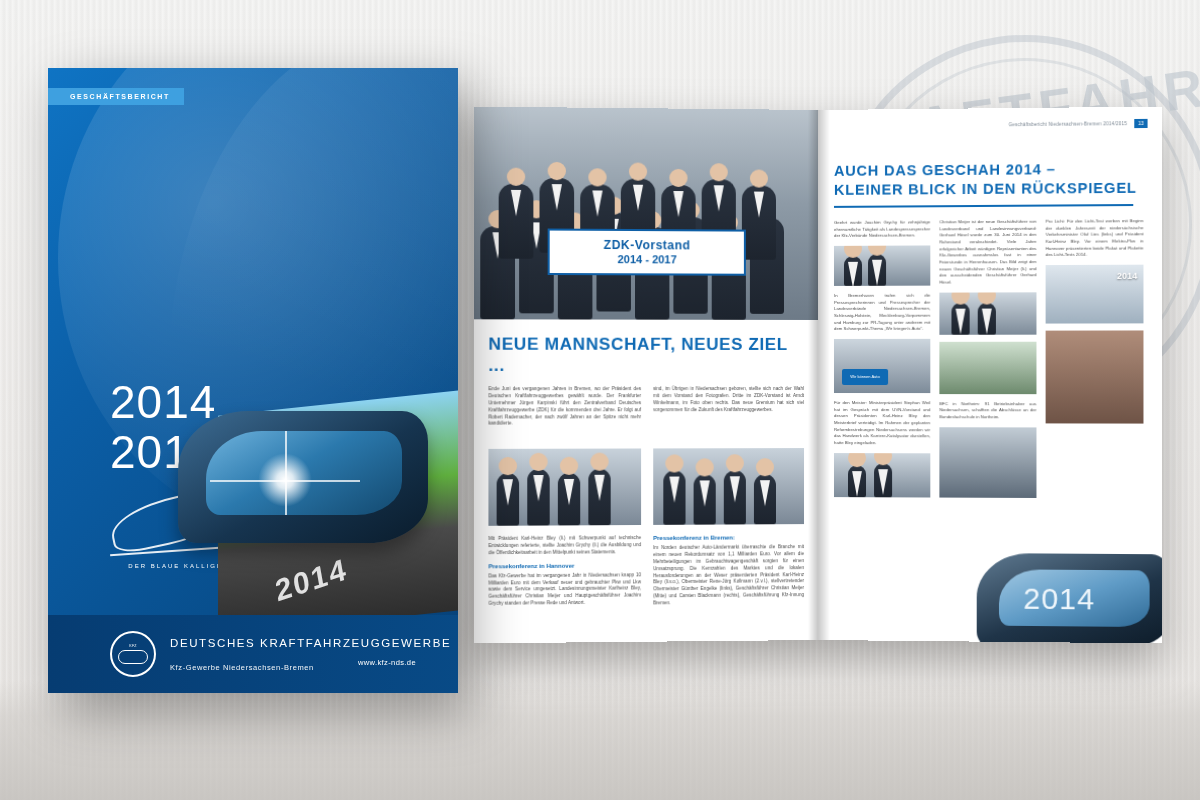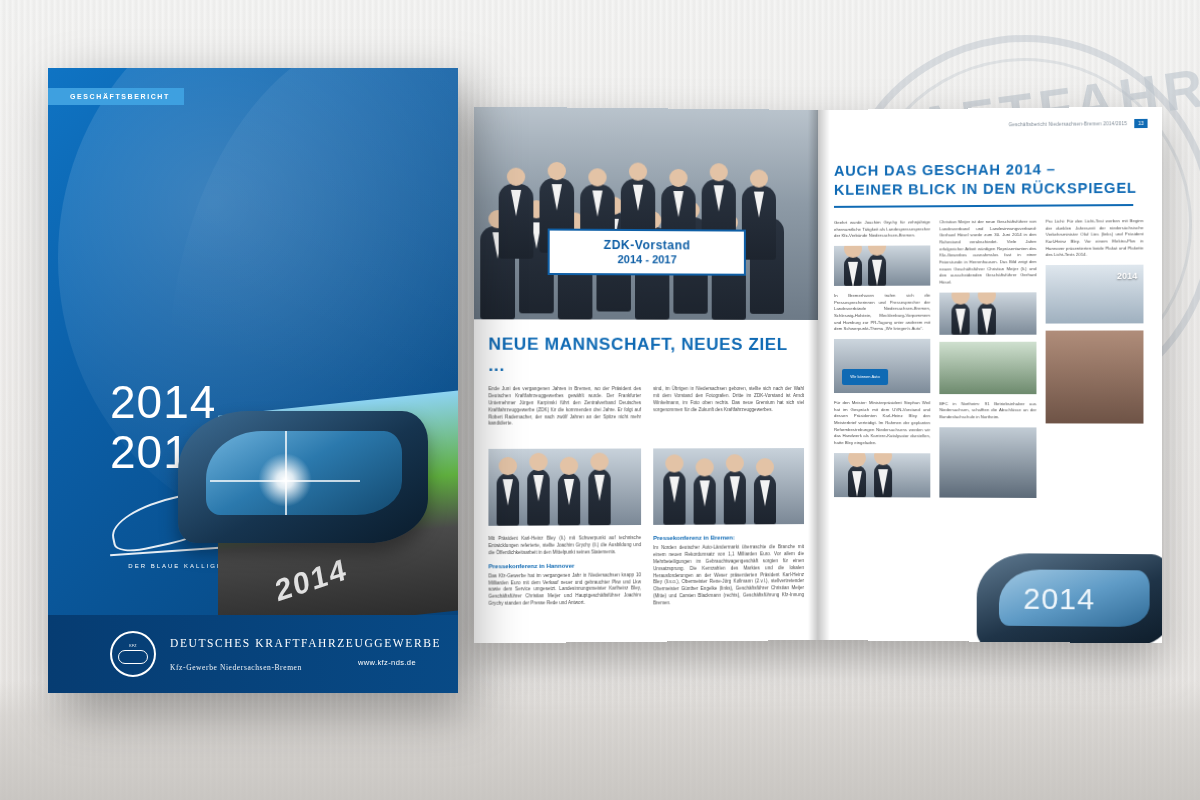--- a/index.html
+++ b/index.html
@@ -320,21 +320,21 @@
     position: absolute; left: 0; right: 0; bottom: 0; height: 78px;
     background: linear-gradient(90deg, #063c72 0%, #084a86 100%);
     display: flex; align-items: center; padding-left: 62px; gap: 14px;
   }
   .kfz-logo {
     width: 46px; height: 46px; border-radius: 50%;
     border: 2px solid #fff; display: flex; align-items: center; justify-content: center;
     flex-direction: column; color: #fff; font-size: 3.6px; letter-spacing: .2px;
   }
   .kfz-logo .ring { width: 30px; height: 14px; border: 1px solid #fff; border-radius: 7px; margin-top: 2px; }
-  .footer-text { color: #fff; font-family: Liberation Serif, serif; }
+  .footer-text { color: #fff; }
   .footer-text .f1 { font-size: 11.5px; letter-spacing: 1.6px; }
   .footer-text .f2 { font-size: 7.5px; letter-spacing: .6px; margin-top: 14px; opacity: .95; }
   .footer-url { position: absolute; right: 42px; bottom: 26px; color: #fff; font-size: 7.5px; letter-spacing: .4px; }
 </style>
 </head>
 <body>
 
 <div id="scene">
   <div class="floor"></div>
 

